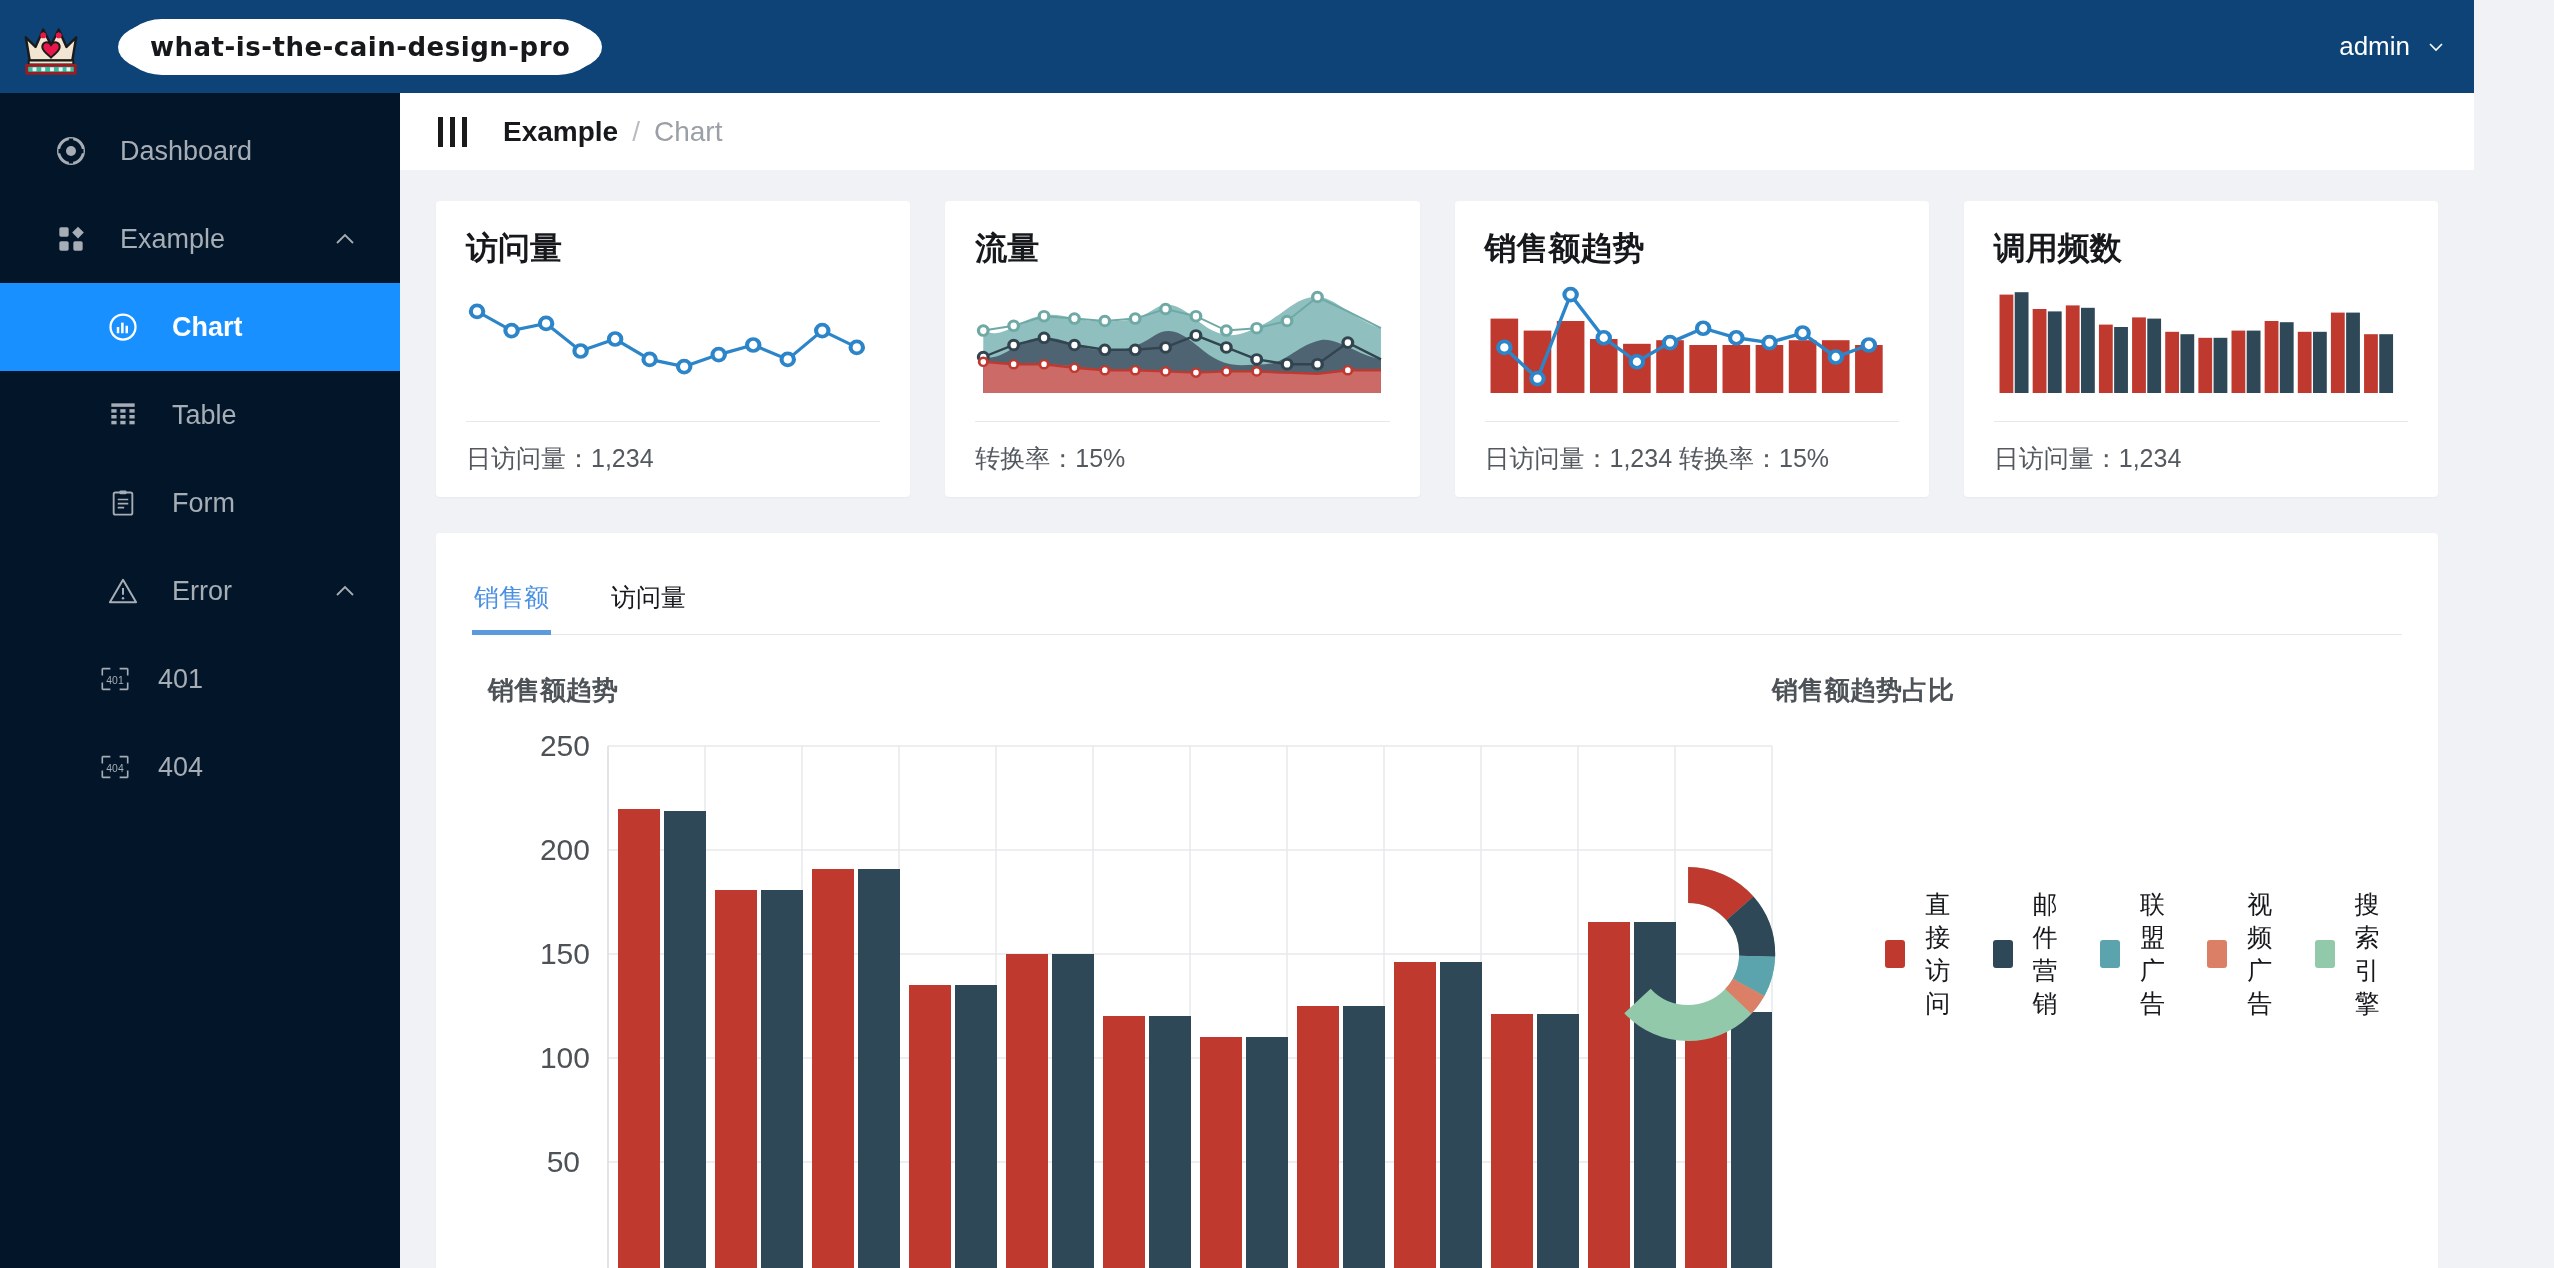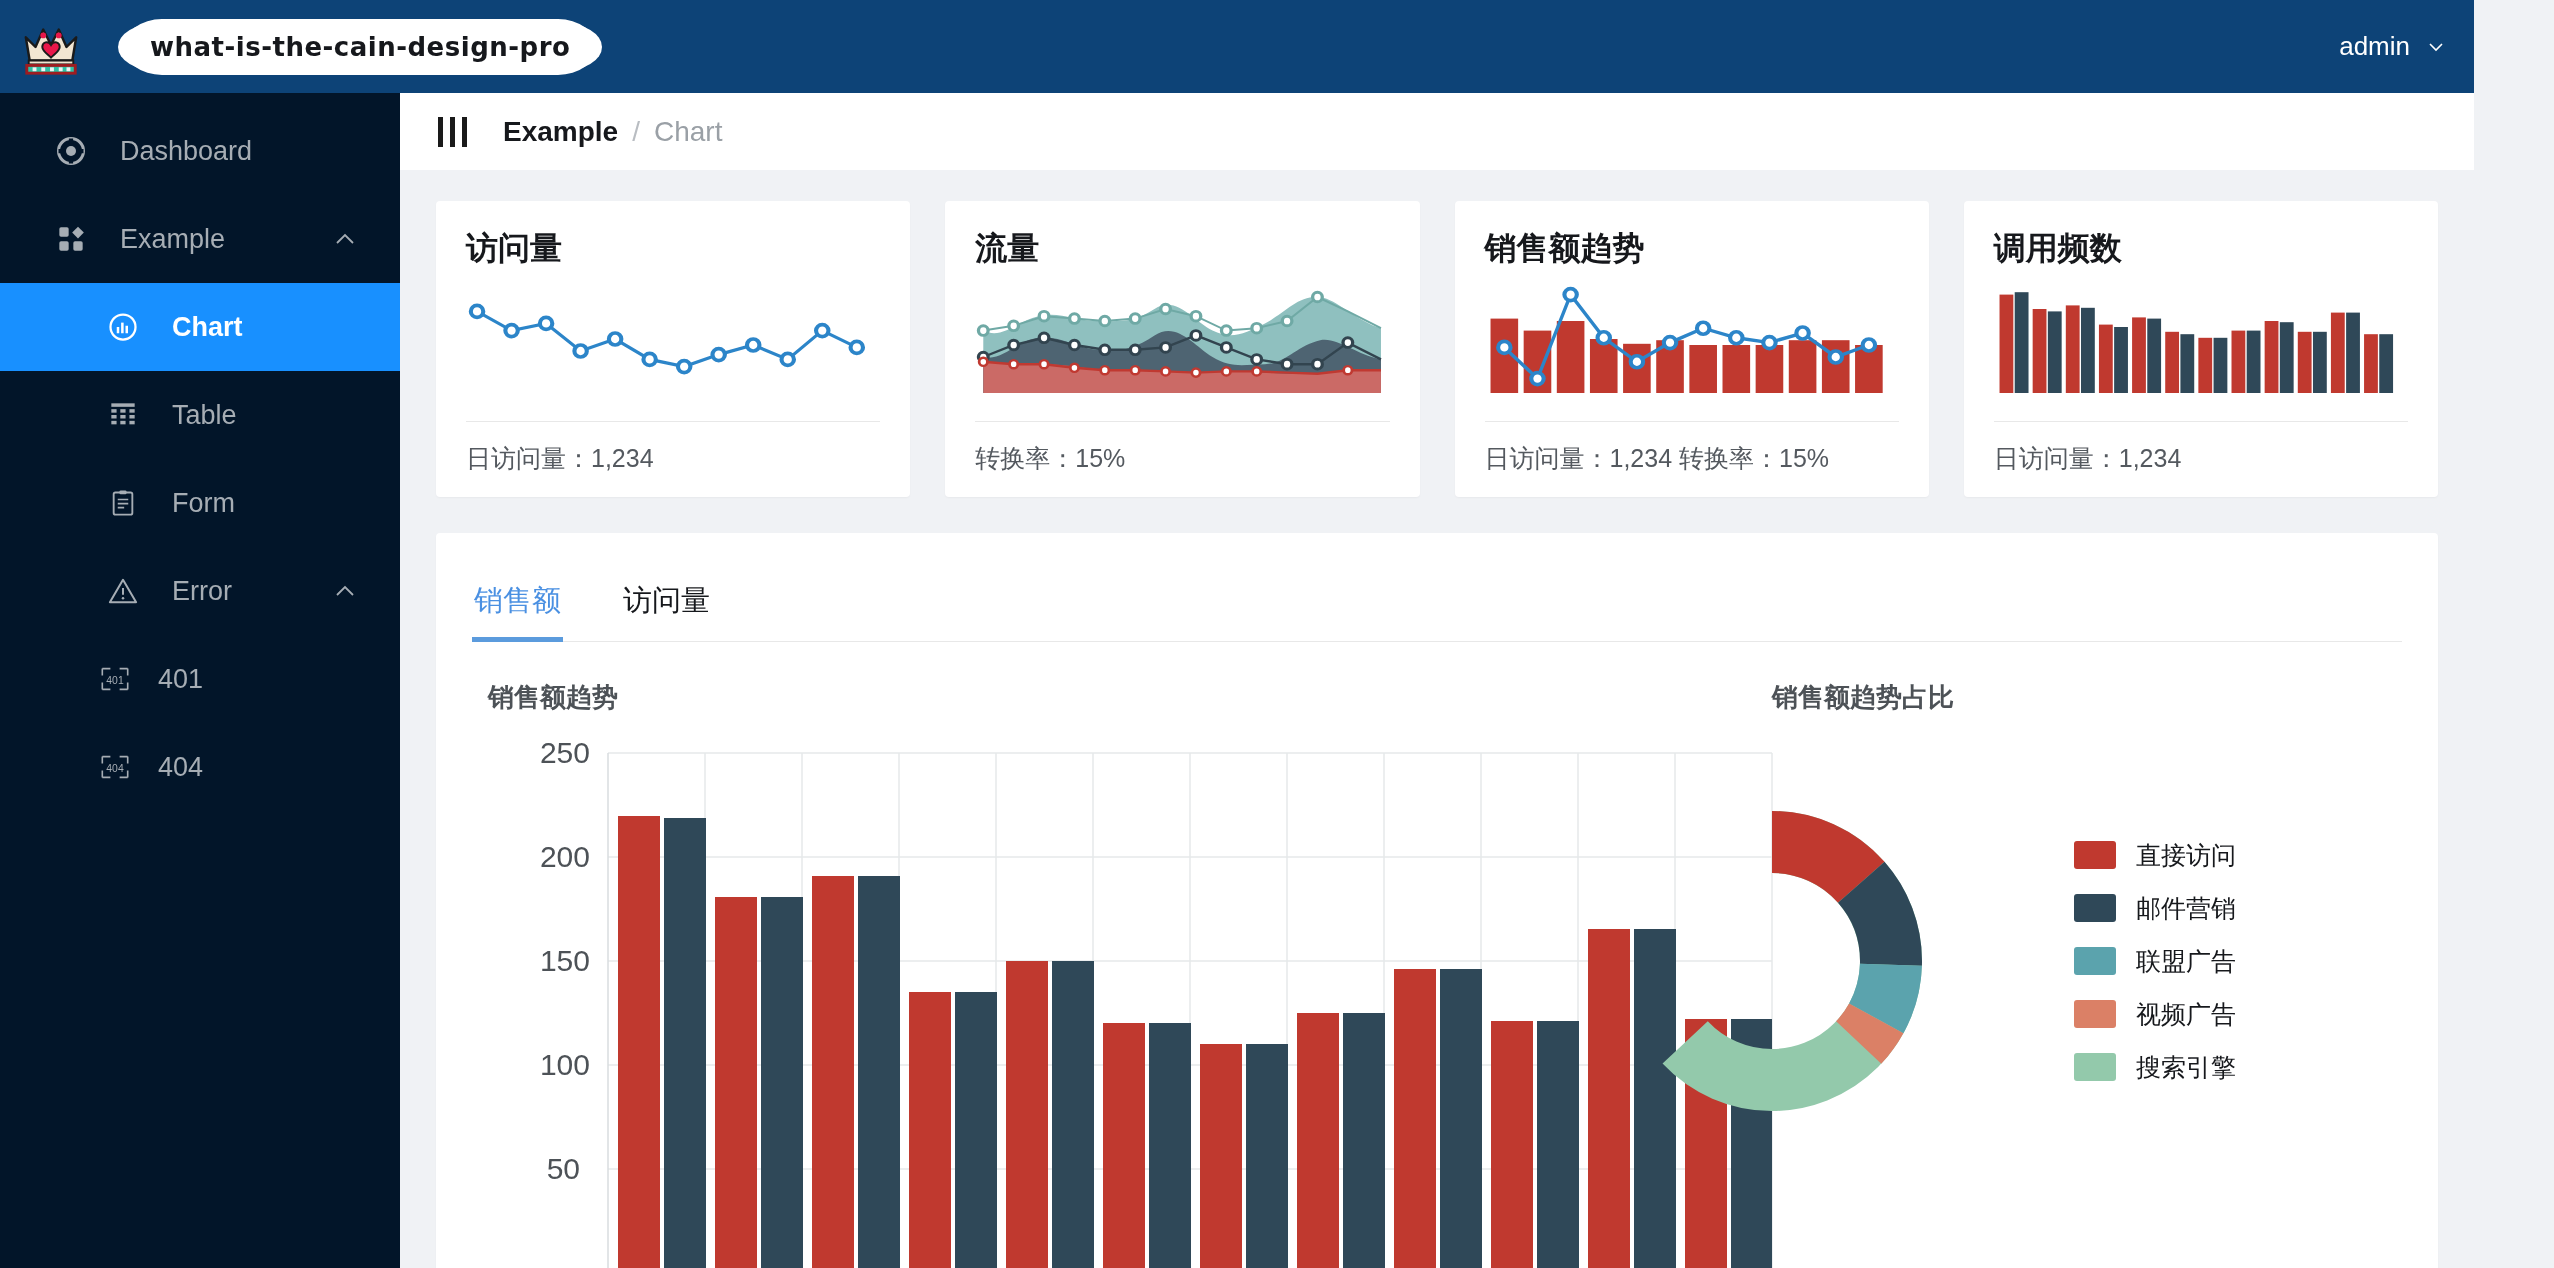--- a/index.html
+++ b/index.html
@@ -82,37 +82,37 @@
   .stat-divider { height: 1px; background: #e8e8e8; margin: 16px 0 0 0; }
   .stat-foot { font-size: 25px; color: #54595f; padding-top: 20px; white-space: nowrap; }
   
   .panel {
     margin-top: 36px; background: #fff; border-radius: 4px;
     padding: 26px 36px 0 36px; height: 1000px;
     box-shadow: 0 1px 2px rgba(0,0,0,0.04);
   }
   .tabs { display: flex; gap: 58px; border-bottom: 1px solid #e8e8e8; }
   .tab {
-    font-size: 29px; color: #16181c; padding: 22px 2px 20px 2px;
+    font-size: 25px; color: #16181c; padding: 22px 2px 20px 2px;
     cursor: pointer; position: relative; text-align: center;
   }
   .tab.active { color: #4a90e2; }
   .tab.active::after {
     content: ""; position: absolute; left: 0; right: 0; bottom: -1px;
     height: 5px; background: #5b9bdd;
   }
   .panel-body { display: flex; padding-top: 38px; }
   .panel-col-left { flex: 0 0 57%; min-width: 0; }
   .panel-col-right { flex: 1 1 auto; min-width: 0; }
   .sub-title { font-size: 26px; color: #4d5257; font-weight: 700; margin-left: 16px; font-family: Liberation Serif, serif; }
   .sub-title.right { margin-left: 200px; }
   .bigchart { margin-top: 26px; }
   .bigchart svg, .donutwrap svg { display: block; }
   .donutwrap { margin-top: 36px; display:flex; align-items:center; }
-  .legend { display:flex; flex-direction: column; gap: 20px; margin-left: 52px; }
+  .legend { display:flex; flex-direction: row; gap: 20px; margin-left: 52px; }
   .legend-item { display: flex; align-items: center; gap: 20px; }
   .legend-swatch { width: 42px; height: 28px; border-radius: 3px; display:block; }
   .legend-label { font-size: 25px; color: #16181c; }
 </style>
 </head>
 <body>
 
 <div class="app">
 
   <div class="topbar">

